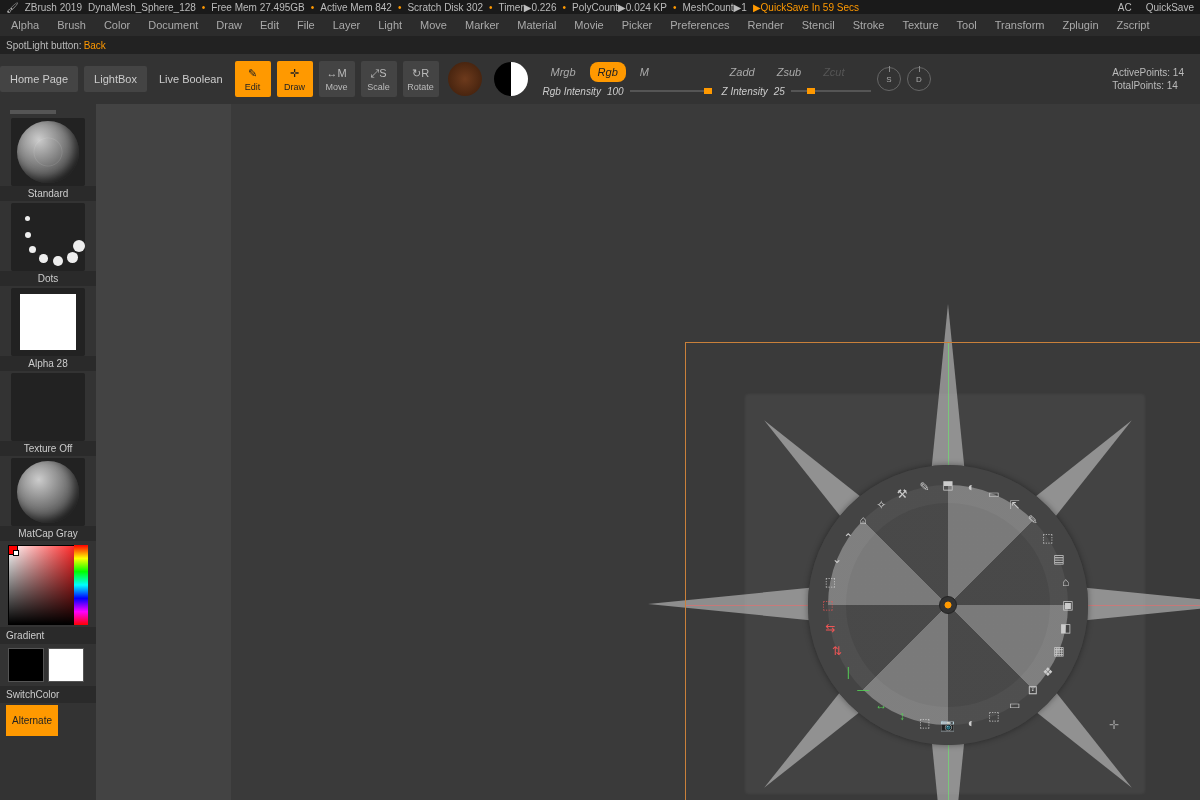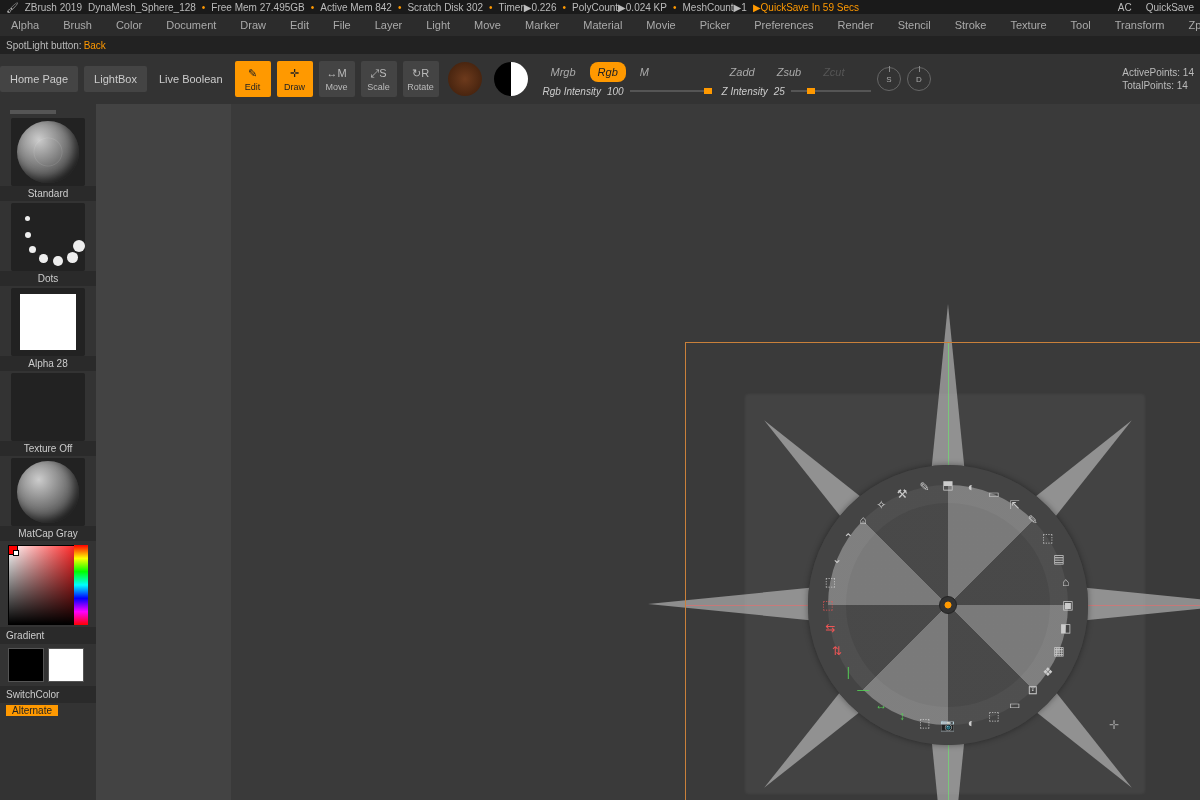--- a/index.html
+++ b/index.html
@@ -1,25 +1,25 @@
 <!DOCTYPE html>
 <html><head>
 <meta charset="utf-8">
 <style>
   * { box-sizing: border-box; margin: 0; padding: 0; font-family: Arial, Helvetica, sans-serif; }
   body { background: #3a3a3a; color: #ccc; width: 1200px; height: 800px; overflow: hidden; font-size: 10px; }
   .titlebar { height: 14px; background: #1a1a1a; display: flex; align-items: center; padding: 0 6px; color: #bbb; gap: 6px; }
   .titlebar .dot { color: #888; }
   .titlebar .hl { color: #f90; }
   .titlebar-right { margin-left: auto; display: flex; gap: 14px; }
-  .menubar { height: 22px; background: #2c2c2c; display: flex; align-items: center; padding: 0 2px; gap: 6px; }
+  .menubar { height: 22px; background: #2c2c2c; display: flex; align-items: center; padding: 0 2px; gap: 0; }
   .menubar span { padding: 4px 9px; color: #aaa; cursor: pointer; font-size: 11px; }
   .tooltip { height: 18px; background: #222; color: #bbb; font-size: 10px; padding: 2px 6px; display: flex; align-items: center; }
   .tooltip .back { color: #f90; margin-left: 2px; }
-  .topshelf { height: 50px; background: #333; display: flex; align-items: center; gap: 6px; padding: 0 6px 0 0; }
+  .topshelf { height: 50px; background: #333; display: flex; align-items: center; gap: 6px; padding: 0 16px 0 0; }
   .tab { background: #444; color: #ccc; border-radius: 2px; padding: 7px 10px; font-size: 11px; cursor: pointer; }
   .gizmo { width: 36px; height: 36px; background: #444; border-radius: 2px; display: flex; flex-direction: column; align-items: center; justify-content: center; gap: 2px; font-size: 9px; color: #bbb; cursor: pointer; }
   .gizmo.active { background: #f90; color: #222; }
   .gizmo .ico { width: 14px; height: 14px; display: flex; align-items: center; justify-content: center; font-size: 11px; }
   .circle { width: 34px; height: 34px; border-radius: 50%; margin: 0 3px; }
   .grad { background: radial-gradient(circle, #6d3a1c, #3a1c0a); }
   .bw { background: conic-gradient(#fff 0 50%, #000 50% 100%); }
   .chip { padding: 4px 8px; color: #aaa; font-size: 11px; }
   .chip.active { background: #f90; color: #222; border-radius: 8px; }
   .chip.dis { color: #555; }
@@ -43,21 +43,21 @@
   .alpha28 { width: 56px; height: 56px; background: #fff; }
   .texoff { width: 74px; height: 68px; background: #333; }
   .colorpick { width: 80px; height: 80px; margin: 2px auto; position: relative; background: linear-gradient(to bottom, rgba(0,0,0,0), #000), linear-gradient(to right, #fff, #f00); border: 1px solid #000;}
   .hues { position: absolute; right: -1px; top: -1px; bottom:-1px; width: 14px; background: linear-gradient(#f00,#ff0,#0f0,#0ff,#00f,#f0f,#f00); }
   .marker { position:absolute; width:6px;height:6px;border:1px solid #000;top:4px;left:4px;background:#fff; }
   .huebox{position:absolute;top:-1px;left:-1px;width:10px;height:10px;background:#f00;border:1px solid #000;}
   .gradient { font-size:10px; padding:3px 6px; background:#2a2a2a; }
   .switchrow { display:flex; gap:4px; padding:4px 8px; }
   .switchrow .sw { width:36px;height:34px; background:#000; border:1px solid #555;}
   .switchrow .sw.w{background:#fff;}
-  .alt { background:#f90; color:#222; padding:0 6px; margin:2px 6px; font-size:10px; width:fit-content;}
+  .alt { background:#f90; color:#222; padding:10px 6px; margin:2px 6px; font-size:10px; width:fit-content;}
   .canvas { flex: 1; background: #434343; position: relative; }
   .doc { position:absolute; left:135px; top:0; right:0; bottom:0; background:#3a3a3a; }
   .panel { position:absolute; left:514px; top:290px; width:400px; height:400px; background:rgba(180,180,180,0.08); border-radius:4px; filter:blur(1px);}
   .bbox { position:absolute; left:454px; top:238px; width:526px; height:526px; border:1px solid #c9803a; }
   .cross-h{position:absolute;left:0;right:0;top:50%;height:1px;background:rgba(255,100,100,.5);}
   .cross-v{position:absolute;top:0;bottom:0;left:50%;width:1px;background:rgba(100,255,100,.5);}
   .star { position:absolute; left:50%; top:50%; width:0;height:0; }
   .ray { position:absolute; left:0; top:0; transform-origin: bottom center; }
   .ray svg{display:block;}
   .pie{position:absolute;left:50%;top:50%;width:240px;height:240px;margin-left:-120px;margin-top:-120px;border-radius:50%;

